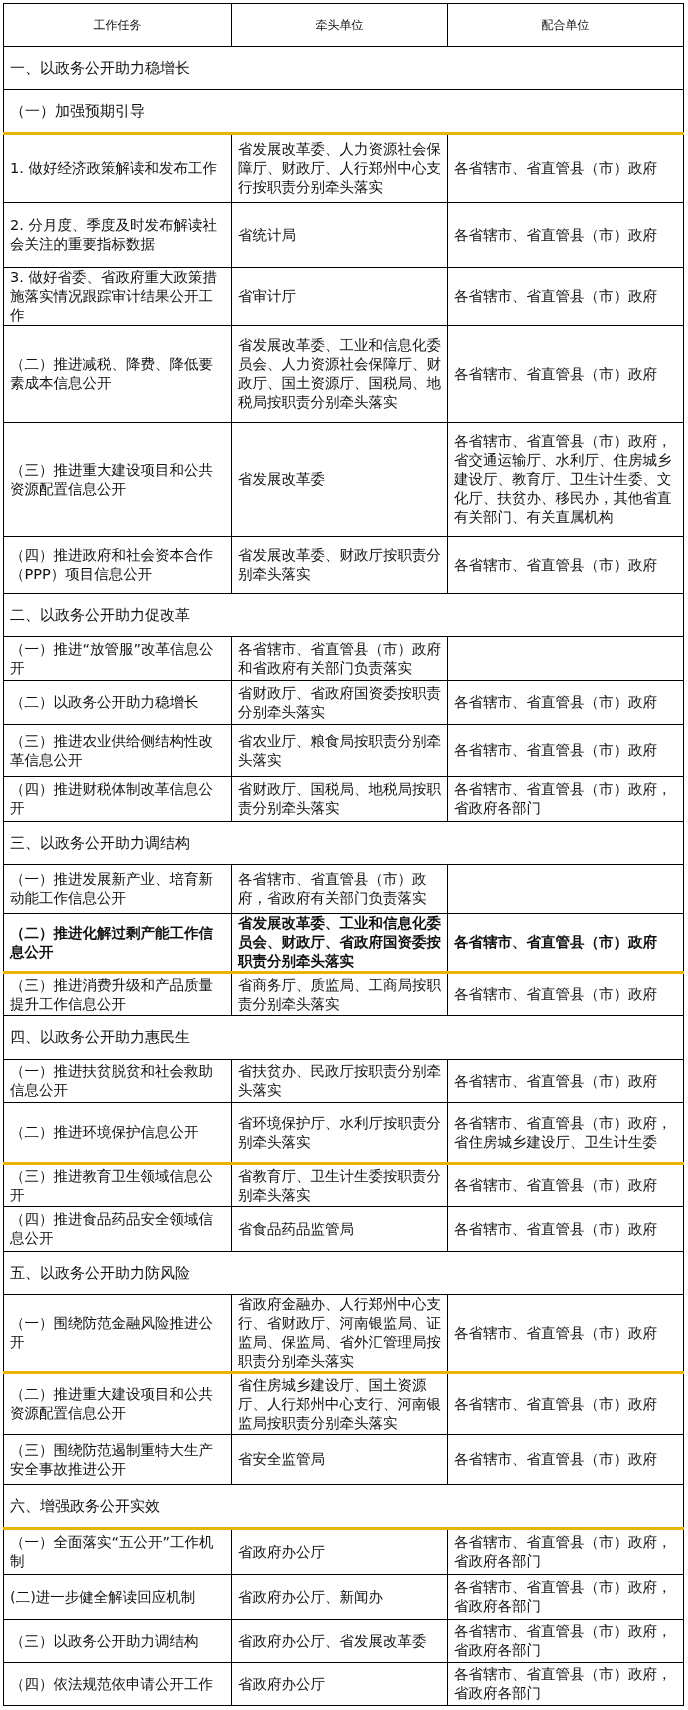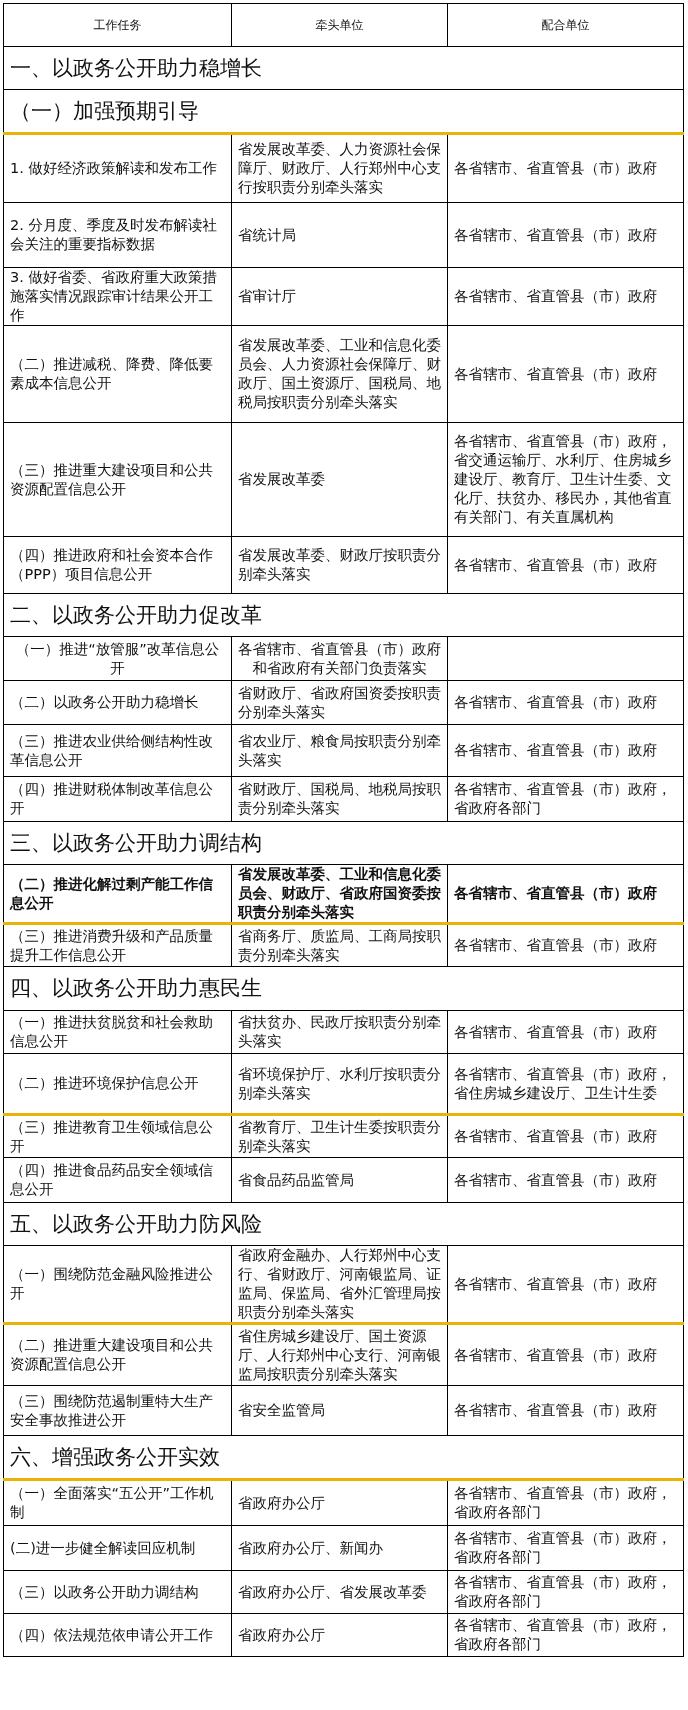--- a/index.html
+++ b/index.html
@@ -11,21 +11,21 @@
     font-size: 14.5px; line-height: 19px;
   }
   table.tasks td, table.tasks th {
     border: 1.5px solid #000; vertical-align: middle; padding: 0 6px;
     word-break: break-all; overflow: hidden;
   }
   table.tasks th { font-weight: normal; font-size: 12px; text-align: center; }
   col.c1 { width: 228px; }
   col.c2 { width: 216px; }
   col.c3 { width: 236px; }
-  td.section { padding-left: 6px; font-size: 21px; }
+  td.section { padding-left: 6px; font-size: 15px; }
   td.c3 { padding-left: 10px; }
   td.c1 { padding-left: 6px; padding-right: 4px; }
   tr.thick-top td { border-top: 3px solid #eab308; }
 </style>
 </head>
 <body>
 
 <table class="tasks">
   <colgroup>
       <col class="c1">
@@ -72,21 +72,21 @@
         <td class="c3">各省辖市、省直管县（市）政府，省交通运输厅、水利厅、住房城乡建设厅、教育厅、卫生计生委、文化厅、扶贫办、移民办，其他省直有关部门、有关直属机构</td>
       </tr>
       <tr style="height: 57px;">
         <td class="c1">（四）推进政府和社会资本合作（PPP）项目信息公开</td>
         <td class="c2">省发展改革委、财政厅按职责分别牵头落实</td>
         <td class="c3">各省辖市、省直管县（市）政府</td>
       </tr>
       <tr style="height: 43px;">
         <td colspan="3" class="section">二、以政务公开助力促改革</td>
       </tr>
-      <tr style="height: 44px; text-align: center;">
+      <tr style="height: 44px;">
         <td class="c1">（一）推进“放管服”改革信息公开</td>
         <td class="c2">各省辖市、省直管县（市）政府和省政府有关部门负责落实</td>
         <td class="c3"></td>
       </tr>
       <tr style="height: 44px;">
         <td class="c1">（二）以政务公开助力稳增长</td>
         <td class="c2">省财政厅、省政府国资委按职责分别牵头落实</td>
         <td class="c3">各省辖市、省直管县（市）政府</td>
       </tr>
       <tr style="height: 52px;">
@@ -94,20 +94,25 @@
         <td class="c2">省农业厅、粮食局按职责分别牵头落实</td>
         <td class="c3">各省辖市、省直管县（市）政府</td>
       </tr>
       <tr style="height: 45px;">
         <td class="c1">（四）推进财税体制改革信息公开</td>
         <td class="c2">省财政厅、国税局、地税局按职责分别牵头落实</td>
         <td class="c3">各省辖市、省直管县（市）政府，省政府各部门</td>
       </tr>
       <tr style="height: 43px;">
         <td colspan="3" class="section">三、以政务公开助力调结构</td>
+      </tr>
+      <tr style="height: 49px;">
+        <td class="c1">（一）推进发展新产业、培育新动能工作信息公开</td>
+        <td class="c2">各省辖市、省直管县（市）政府，省政府有关部门负责落实</td>
+        <td class="c3"></td>
       </tr>
       <tr style="height: 59px; font-weight: bold;">
         <td class="c1">（二）推进化解过剩产能工作信息公开</td>
         <td class="c2">省发展改革委、工业和信息化委员会、财政厅、省政府国资委按职责分别牵头落实</td>
         <td class="c3">各省辖市、省直管县（市）政府</td>
       </tr>
       <tr class="thick-top" style="height: 43px;">
         <td class="c1">（三）推进消费升级和产品质量提升工作信息公开</td>
         <td class="c2">省商务厅、质监局、工商局按职责分别牵头落实</td>
         <td class="c3">各省辖市、省直管县（市）政府</td>

